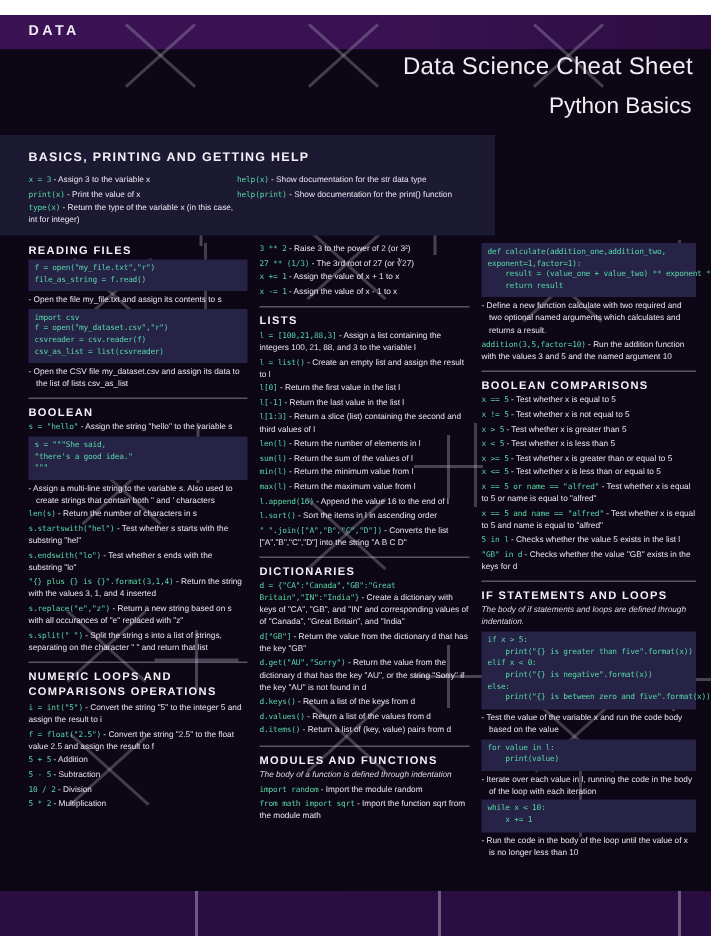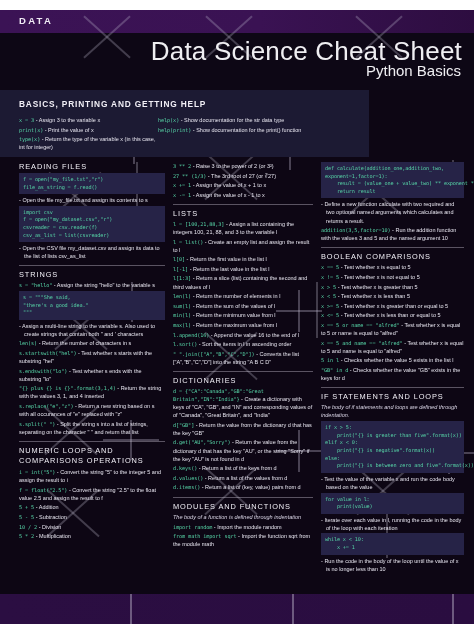--- a/index.html
+++ b/index.html
@@ -8,52 +8,52 @@
   .sheet{position:relative;width:474px;height:632px;background:#0d0614;overflow:hidden;}
 
   
   .topwhite{position:absolute;left:0;top:0;width:474px;height:10px;background:#ffffff;}
   .brandbar{position:absolute;left:0;top:10px;width:474px;height:23px;
             background:linear-gradient(90deg,#3b1355 0%,#3a1253 55%,#2d0d40 100%);}
   .brandbar .brand{position:absolute;left:19px;top:5px;font-size:9.5px;font-weight:bold;
             letter-spacing:2.3px;color:#efeaf4;}
 
   .hero{position:absolute;left:0;top:33px;width:474px;height:57px;background:#0d0715;overflow:hidden;}
-  .title{position:absolute;right:12px;top:36px;font-size:26px;color:#efeef2;letter-spacing:.2px;}
+  .title{position:absolute;right:12px;top:36px;font-size:16px;color:#efeef2;letter-spacing:.2px;}
   .subtitle{position:absolute;right:13px;top:62px;font-size:15px;color:#efeef2;}
 
   
   .xmark{position:absolute;pointer-events:none;}
   .xmark i{position:absolute;left:0;top:0;display:block;width:100%;height:2px;
            background:rgba(190,185,205,.30);transform-origin:50% 50%;}
   .xmark i.a{transform:rotate(42deg);}
   .xmark i.b{transform:rotate(-42deg);}
 
   
   .cross{position:absolute;pointer-events:none;}
   .cross i{position:absolute;background:rgba(190,185,205,.34);}
   .cross i.h{left:0;top:50%;width:100%;height:2px;margin-top:-1px;}
   .cross i.v{top:0;left:50%;height:100%;width:2px;margin-left:-1px;}
 
   .vline{position:absolute;width:2px;background:rgba(190,185,205,.30);pointer-events:none;}
 
   
-  .basics{position:absolute;left:0;top:90px;width:330px;height:67px;background:#1c1a33;padding-left:39px;}
+  .basics{position:absolute;left:0;top:90px;width:330px;height:67px;background:#1c1a33;}
   .basics h2{margin:0;position:absolute;left:19px;top:9px;font-size:8.3px;font-weight:bold;
              letter-spacing:.85px;color:#f2f0f7;}
   .basics .col1{position:absolute;left:19px;top:26px;width:140px;}
   .basics .col2{position:absolute;left:158px;top:26px;width:175px;}
 
   
   .col{position:absolute;top:162px;}
   #colL{left:19px;width:146px;}
   #colM{left:173px;width:140px;}
   #colR{left:321px;width:143px;}
 
-  h3.sec{margin:0 0 2px 0;font-size:7.4px;font-weight:normal;letter-spacing:.9px;color:#f2f0f7;}
+  h3.sec{margin:0 0 2px 0;font-size:7.4px;font-weight:bold;letter-spacing:.9px;color:#f2f0f7;}
   h3.sec.two{line-height:10px;}
   .rule{height:1px;background:rgba(215,210,225,.38);margin:5px 0 4px 0;}
 
   
   .ln{font-size:5.5px;line-height:8.1px;color:#e6e4ee;margin:0 0 1.5px 0;}
   .ln .desc{color:#e6e4ee;}
   code,.c{font-family:"DejaVu Sans Mono",monospace;font-size:5.2px;color:#57d6a8;letter-spacing:-.1px;}
   .note{font-size:5.5px;line-height:8.1px;color:#dcd8e8;font-style:italic;margin:0 0 2px 0;}
   .bul{font-size:5.5px;line-height:8.1px;color:#e6e4ee;margin:0 0 1.5px 0;padding-left:5px;
        text-indent:-5px;}
@@ -190,21 +190,21 @@
     <div class="bul">Open the file my_file.txt and assign its contents to s</div>
     <div class="codeblock" id="rf-b2">
         <span class="cl">import csv</span>
         <span class="cl">f = open("my_dataset.csv","r")</span>
         <span class="cl">csvreader = csv.reader(f)</span>
         <span class="cl">csv_as_list = list(csvreader)</span>
       </div>
     <div class="bul">Open the CSV file my_dataset.csv and assign its data to the list of lists csv_as_list</div>
 
     <div class="rule"></div>
-    <h3 class="sec">STRINGS</h3>
+    <h3 class="sec">BOOLEAN</h3>
     <div class="ln"><code class="c">s = "hello"</code><span class="desc"> - Assign the string "hello" to the variable s</span></div>
     <div class="codeblock" id="str-b1">
         <span class="cl">s = """She said,</span>
         <span class="cl">"there's a good idea."</span>
         <span class="cl">"""</span>
       </div>
     <div class="bul">Assign a multi-line string to the variable s. Also used to create strings that contain both " and ' characters</div>
     <div id="str-items">
         <div class="ln"><code class="c">len(s)</code><span class="desc"> - Return the number of characters in s</span></div>
         <div class="ln"><code class="c">s.startswith("hel")</code><span class="desc"> - Test whether s starts with the substring "hel"</span></div>

